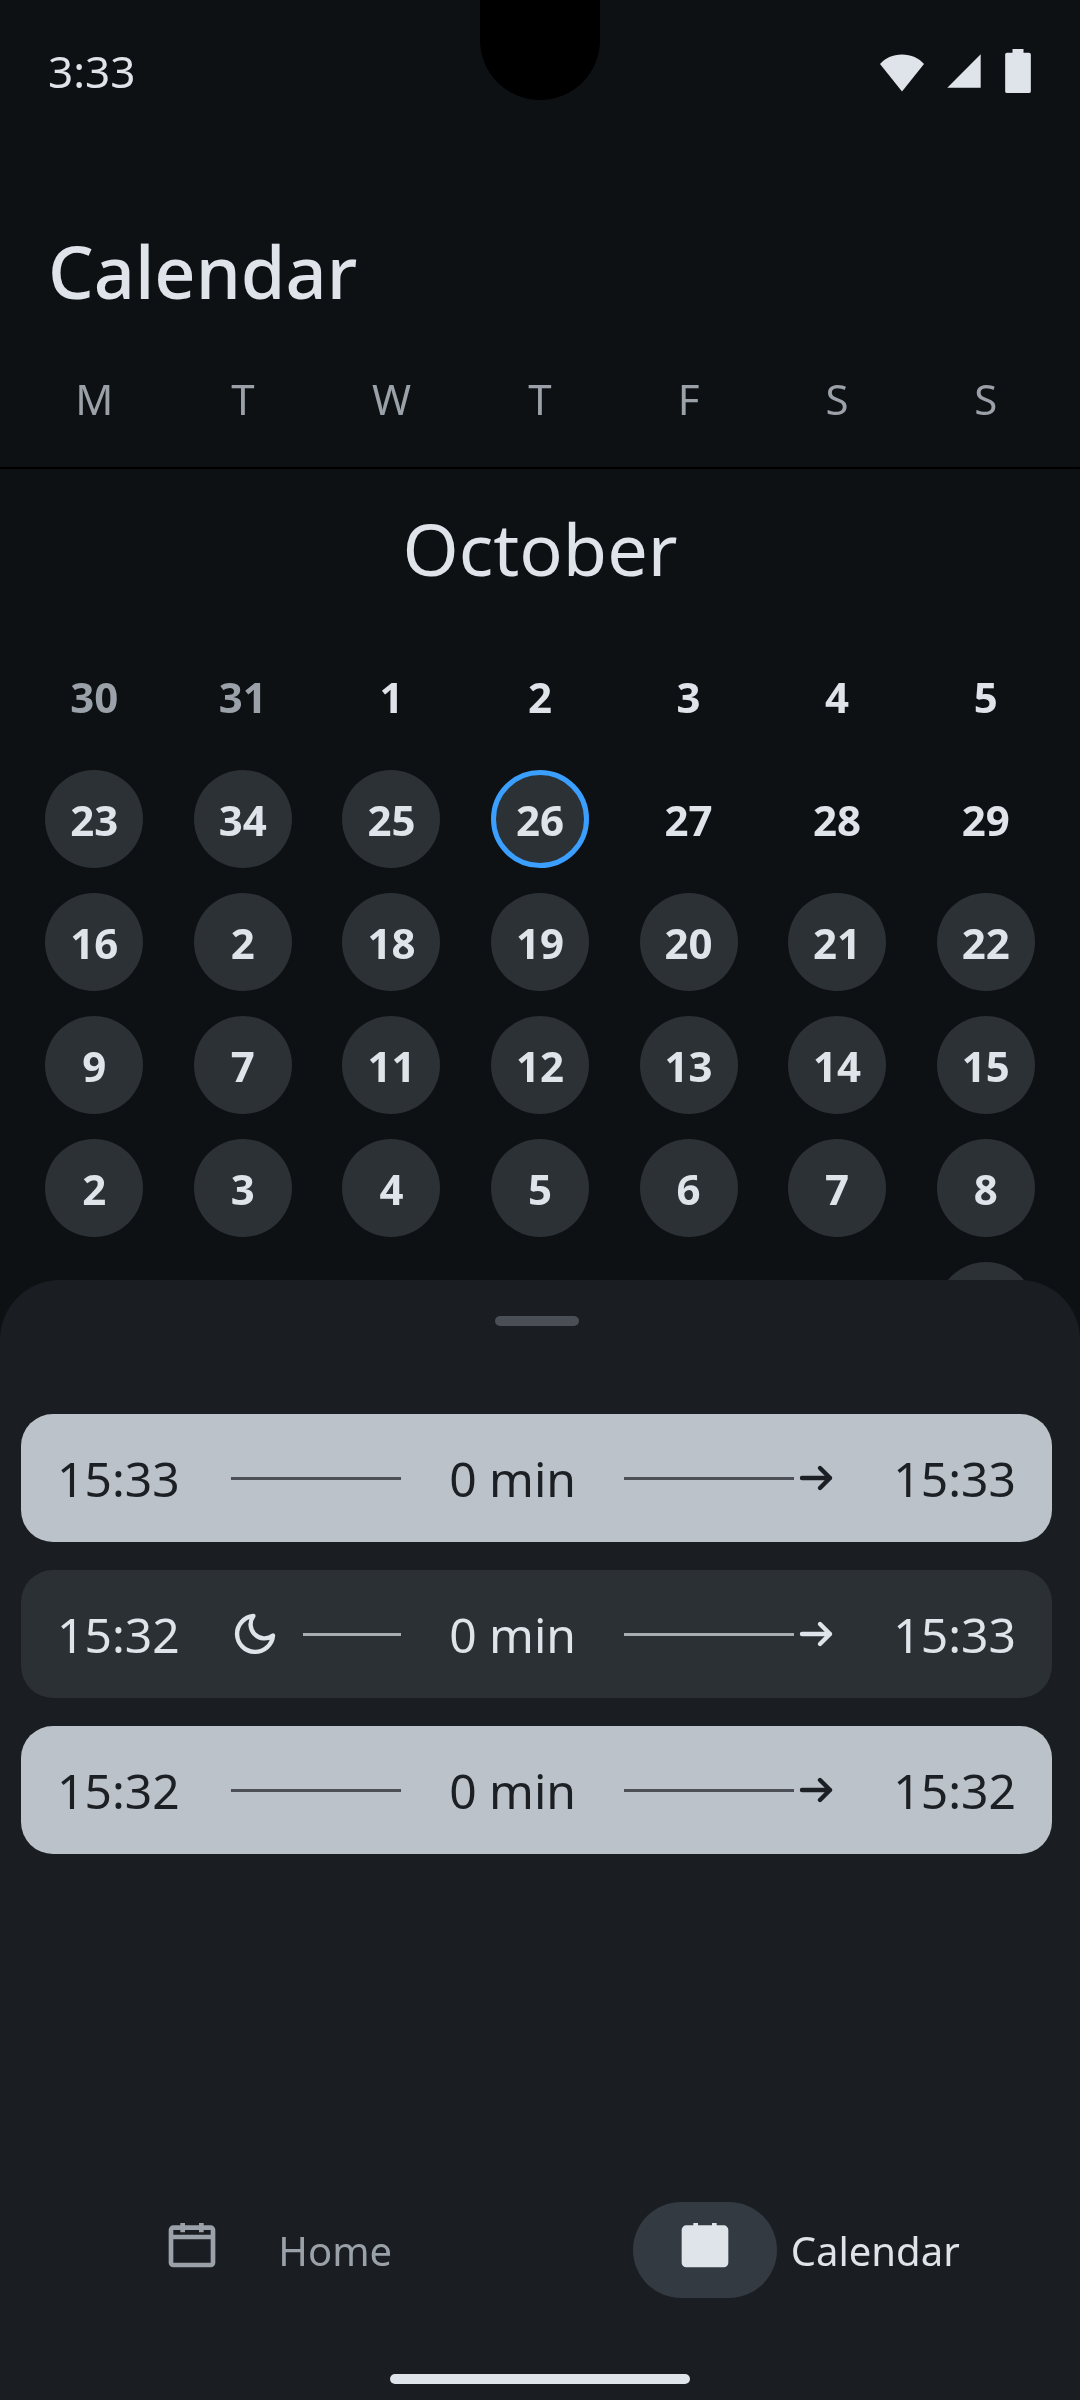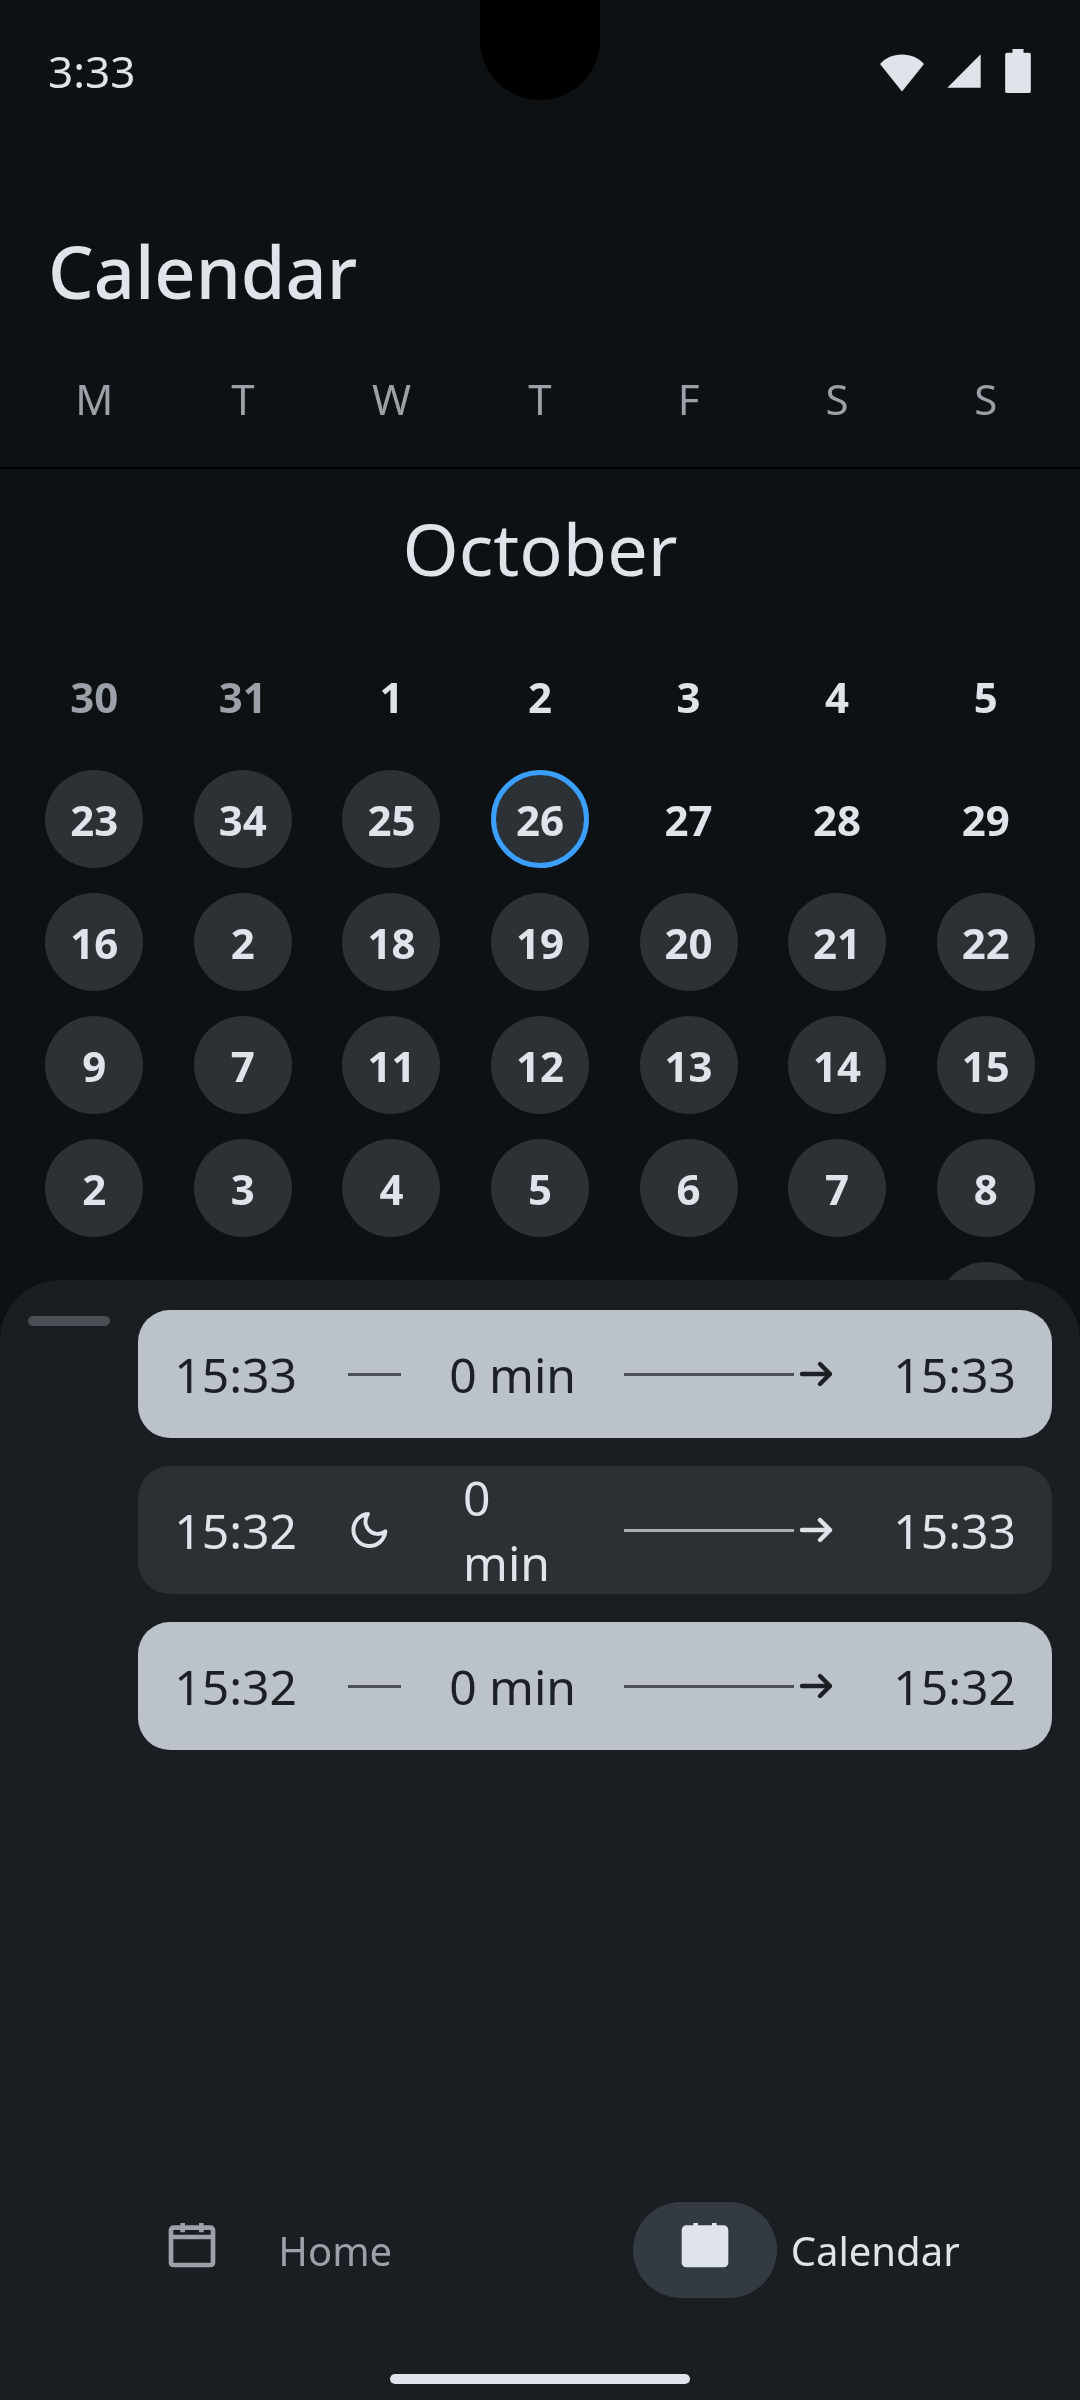--- a/index.html
+++ b/index.html
@@ -37,21 +37,21 @@
   .month-label{font-size:72px;font-weight:400;padding:30px 48px 30px 48px;text-align:center;}
 
   .grid{display:grid;grid-template-columns:repeat(7,1fr);row-gap:25px;padding:20px 20px 40px 20px;justify-items:center;}
   .day{width:98px;height:98px;display:flex;align-items:center;justify-content:center;font-size:42px;color:var(--fg);border-radius:50%;font-weight:bold;}
   .plain{}
   .chip{background:var(--chip);}
   .selected{border:5px solid var(--accent);box-sizing:border-box;background:var(--chip);}
   .dim{color:var(--fg-dim);}
 
   
-  .sheet{position:absolute;left:0;right:0;top:1280px;bottom:0;background:var(--bg2);border-radius:60px 60px 0 0;padding:30px 28px 0 28px;display:flex;gap:28px;}
+  .sheet{position:absolute;left:0;right:0;top:1280px;bottom:0;background:var(--bg2);border-radius:60px 60px 0 0;padding:30px 28px 0 21px;display:flex;flex-direction:column;gap:28px;}
   .handle{width:84px;height:10px;background:#4a4f55;border-radius:5px;margin:6px auto 60px auto;}
 
   .entry{height:128px;border-radius:32px;display:flex;align-items:center;padding:0 36px;font-size:48px;gap:24px;}
   .entry.light{background:var(--card-light);color:var(--card-light-fg);}
   .entry.dark{background:var(--card-dark);color:var(--fg);}
   .entry .time{min-width:150px;}
   .entry .spacer{flex:1;display:flex;align-items:center;}
   .entry .spacer .line{flex:1;height:3px;background:currentColor;opacity:.7;}
   .entry .dur{padding:0 24px;}
   .entry .arrow{display:flex;align-items:center;}

